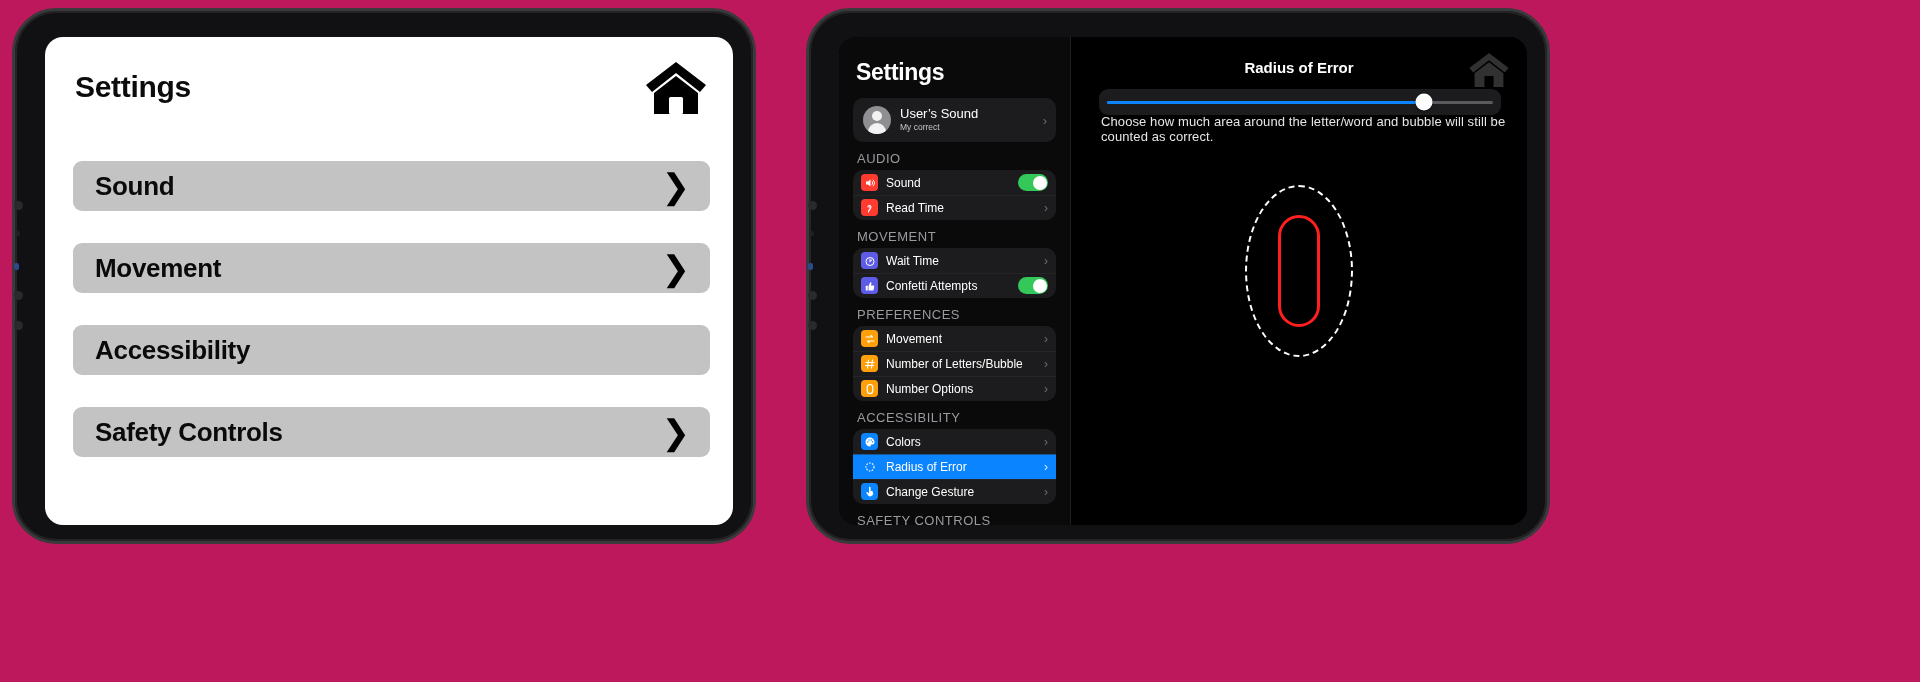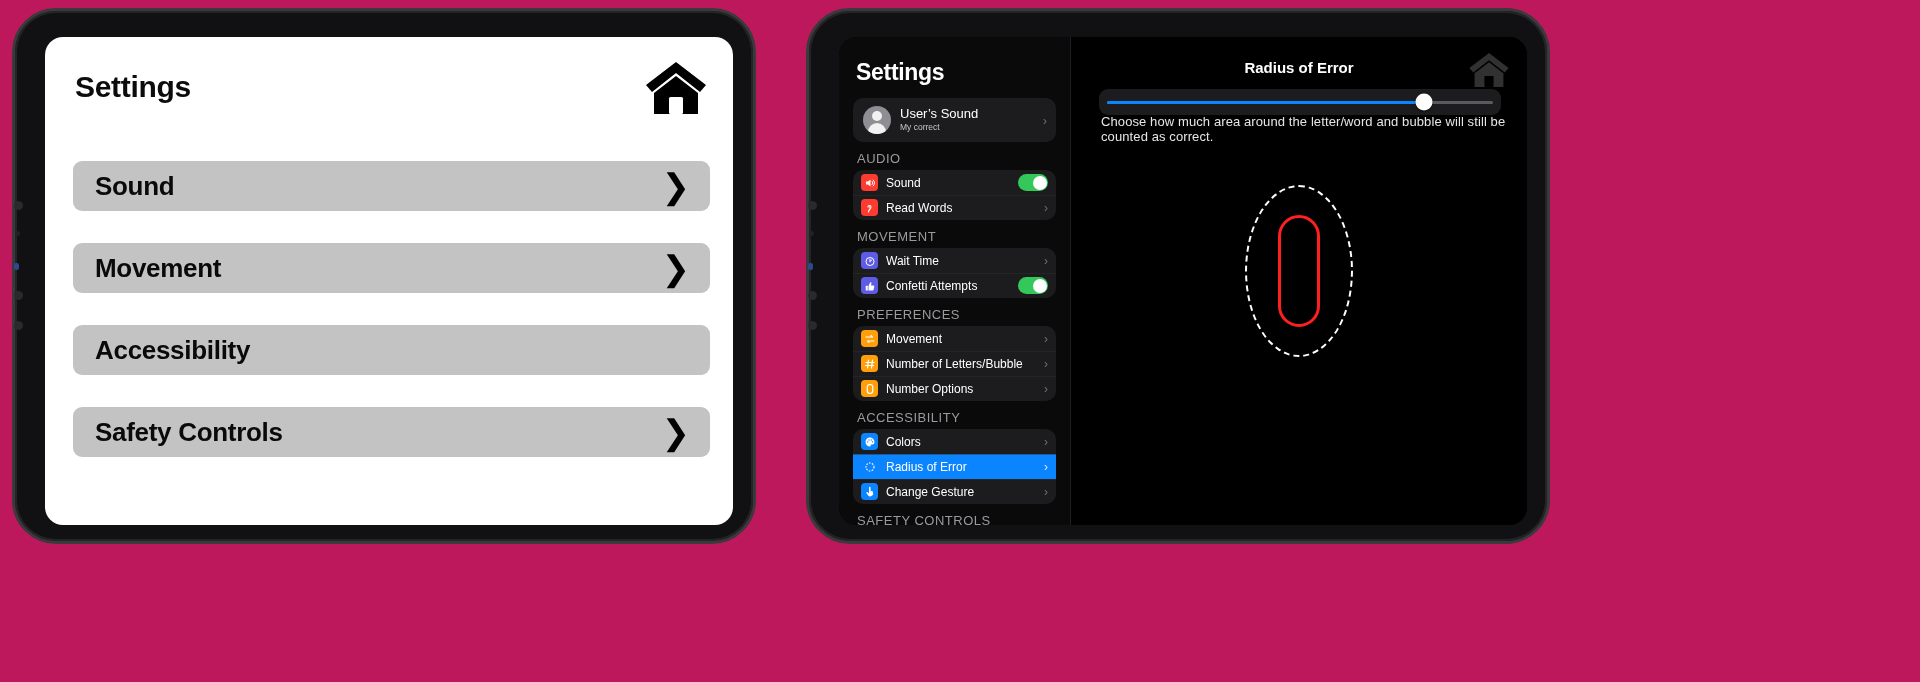--- a/index.html
+++ b/index.html
@@ -249,21 +249,21 @@
             <span class="row-label">Sound</span>
             <span class="toggle"></span>
           </div>
           <div class="row">
             <span class="row-icon" style="background:#ff3b30">
               <svg width="12" height="12" viewBox="0 0 24 24" fill="none" stroke="#fff" stroke-width="2.2" stroke-linecap="round">
                   <path d="M9 20c0-3 1-4 2.5-5.5C13 13 14 11.8 14 10a3 3 0 10-6 0"></path>
                   <circle cx="11" cy="10" r="1.4" fill="#fff" stroke="none"></circle>
                 </svg>
             </span>
-            <span class="row-label">Read Words</span>
+            <span class="row-label">Read Time</span>
             <span class="row-chev">›</span>
           </div>
         </div>
 
         <div class="sec-head">MOVEMENT</div>
         <div class="group">
           <div class="row">
             <span class="row-icon" style="background:#5e5ce6">
               <svg width="12" height="12" viewBox="0 0 24 24" fill="none" stroke="#fff" stroke-width="2">
                   <circle cx="12" cy="13" r="8"></circle>

